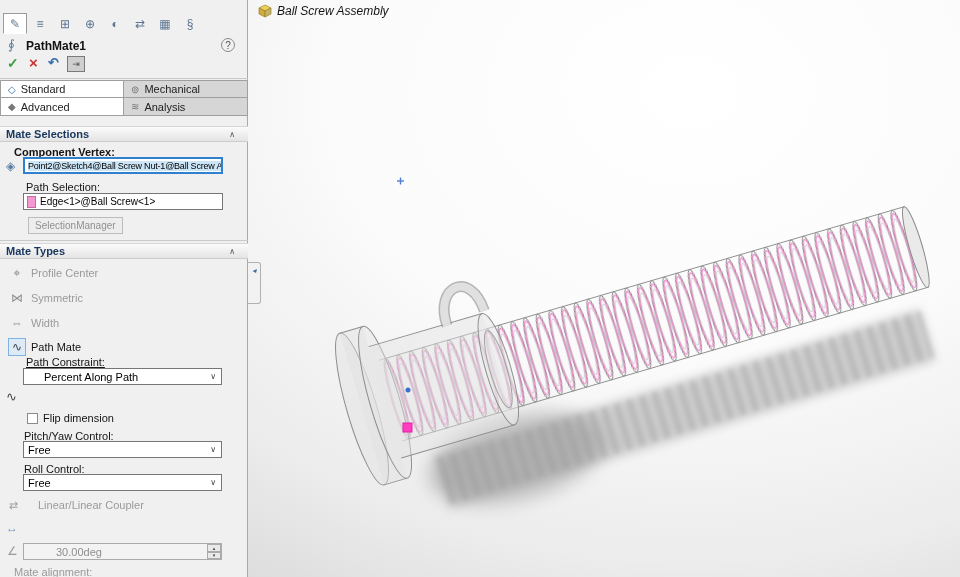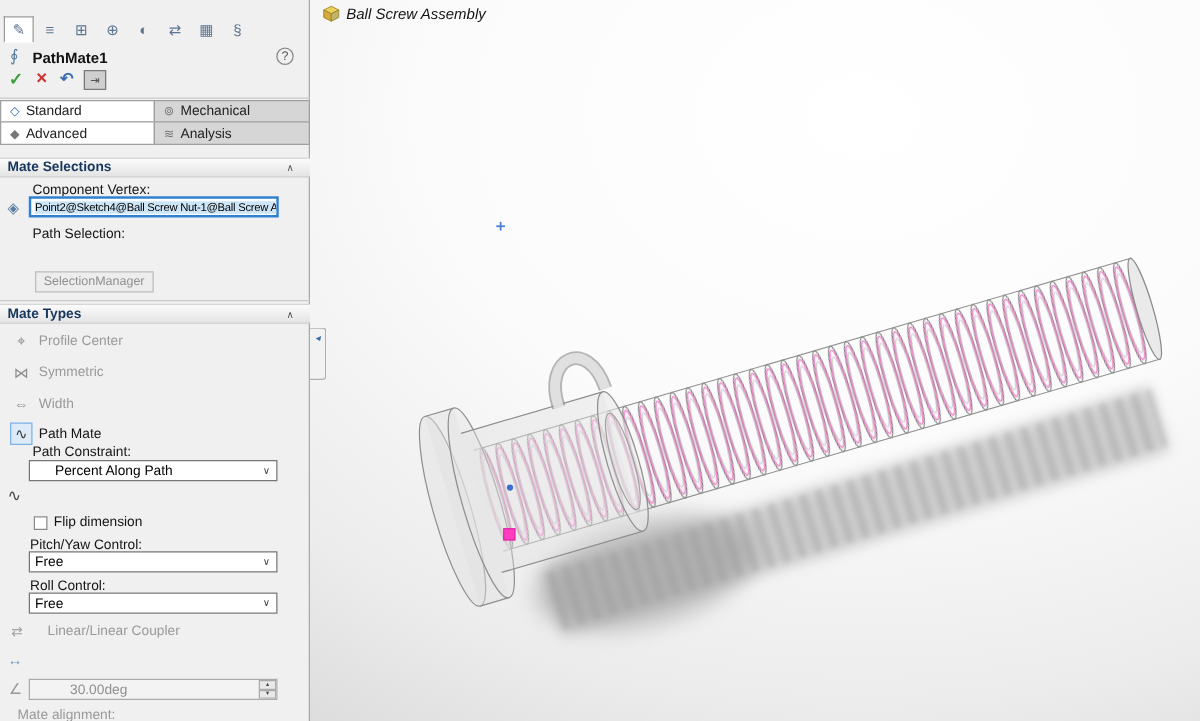--- a/index.html
+++ b/index.html
@@ -90,27 +90,31 @@
   <div class="abs cat-tab off" style="left:123px;top:97px;width:125px;height:19px;">
     <span class="g">≋</span>
     <span>Analysis</span>
   </div>
 
   <div class="abs section-hdr" style="top:126px;">
     <span class="txt">Mate Selections</span>
     <span class="chev">∧</span>
   </div>
 
-  <span class="abs lbl" style="left:26px;top:146px;">Component Vertex:</span>
+  <span class="abs lbl" style="left:14px;top:146px;font-weight:bold;">Component Vertex:</span>
   <span class="abs side-icon" style="left:6px;top:159px;font-size:12px;">◈</span>
   <div class="abs field focus" style="left:23px;top:157px;width:200px;">
     <span style="background:#cde6f7;font-size:9px;letter-spacing:-0.2px;">Point2@Sketch4@Ball Screw Nut-1@Ball Screw Asser</span>
   </div>
 
   <span class="abs lbl" style="left:26px;top:181px;">Path Selection:</span>
+  <div class="abs field" style="left:23px;top:193px;width:200px;">
+    <span class="swatch"></span>
+    <span>Edge&lt;1&gt;@Ball Screw&lt;1&gt;</span>
+  </div>
 
   <span class="abs selmgr" style="left:28px;top:217px;">SelectionManager</span>
 
   <div class="abs hsep" style="top:240px;"></div>
 
   <div class="abs section-hdr" style="top:243px;">
     <span class="txt">Mate Types</span>
     <span class="chev">∧</span>
   </div>
 
@@ -124,21 +128,21 @@
   </div>
   <div class="abs mt-row" style="top:312px;">
     <span class="mt-icon">⇔</span>
     <span class="mt-label">Width</span>
   </div>
   <div class="abs mt-row" style="top:336px;">
     <span class="mt-icon sel">∿</span>
     <span class="mt-label on">Path Mate</span>
   </div>
 
-  <span class="abs lbl" style="left:26px;top:356px;">Path Constraint:</span>
+  <span class="abs lbl" style="left:26px;top:356px;text-decoration:underline;">Path Constraint:</span>
   <div class="abs combo" style="left:23px;top:368px;width:199px;padding-left:20px;">
     <span>Percent Along Path</span>
     <span class="chev">∨</span>
   </div>
 
   <span class="abs" style="left:6px;top:389px;font-size:13px;color:#444;">∿</span>
 
   <span class="abs cb" style="left:27px;top:413px;"></span>
   <span class="abs lbl" style="left:43px;top:412px;">Flip dimension</span>
 

